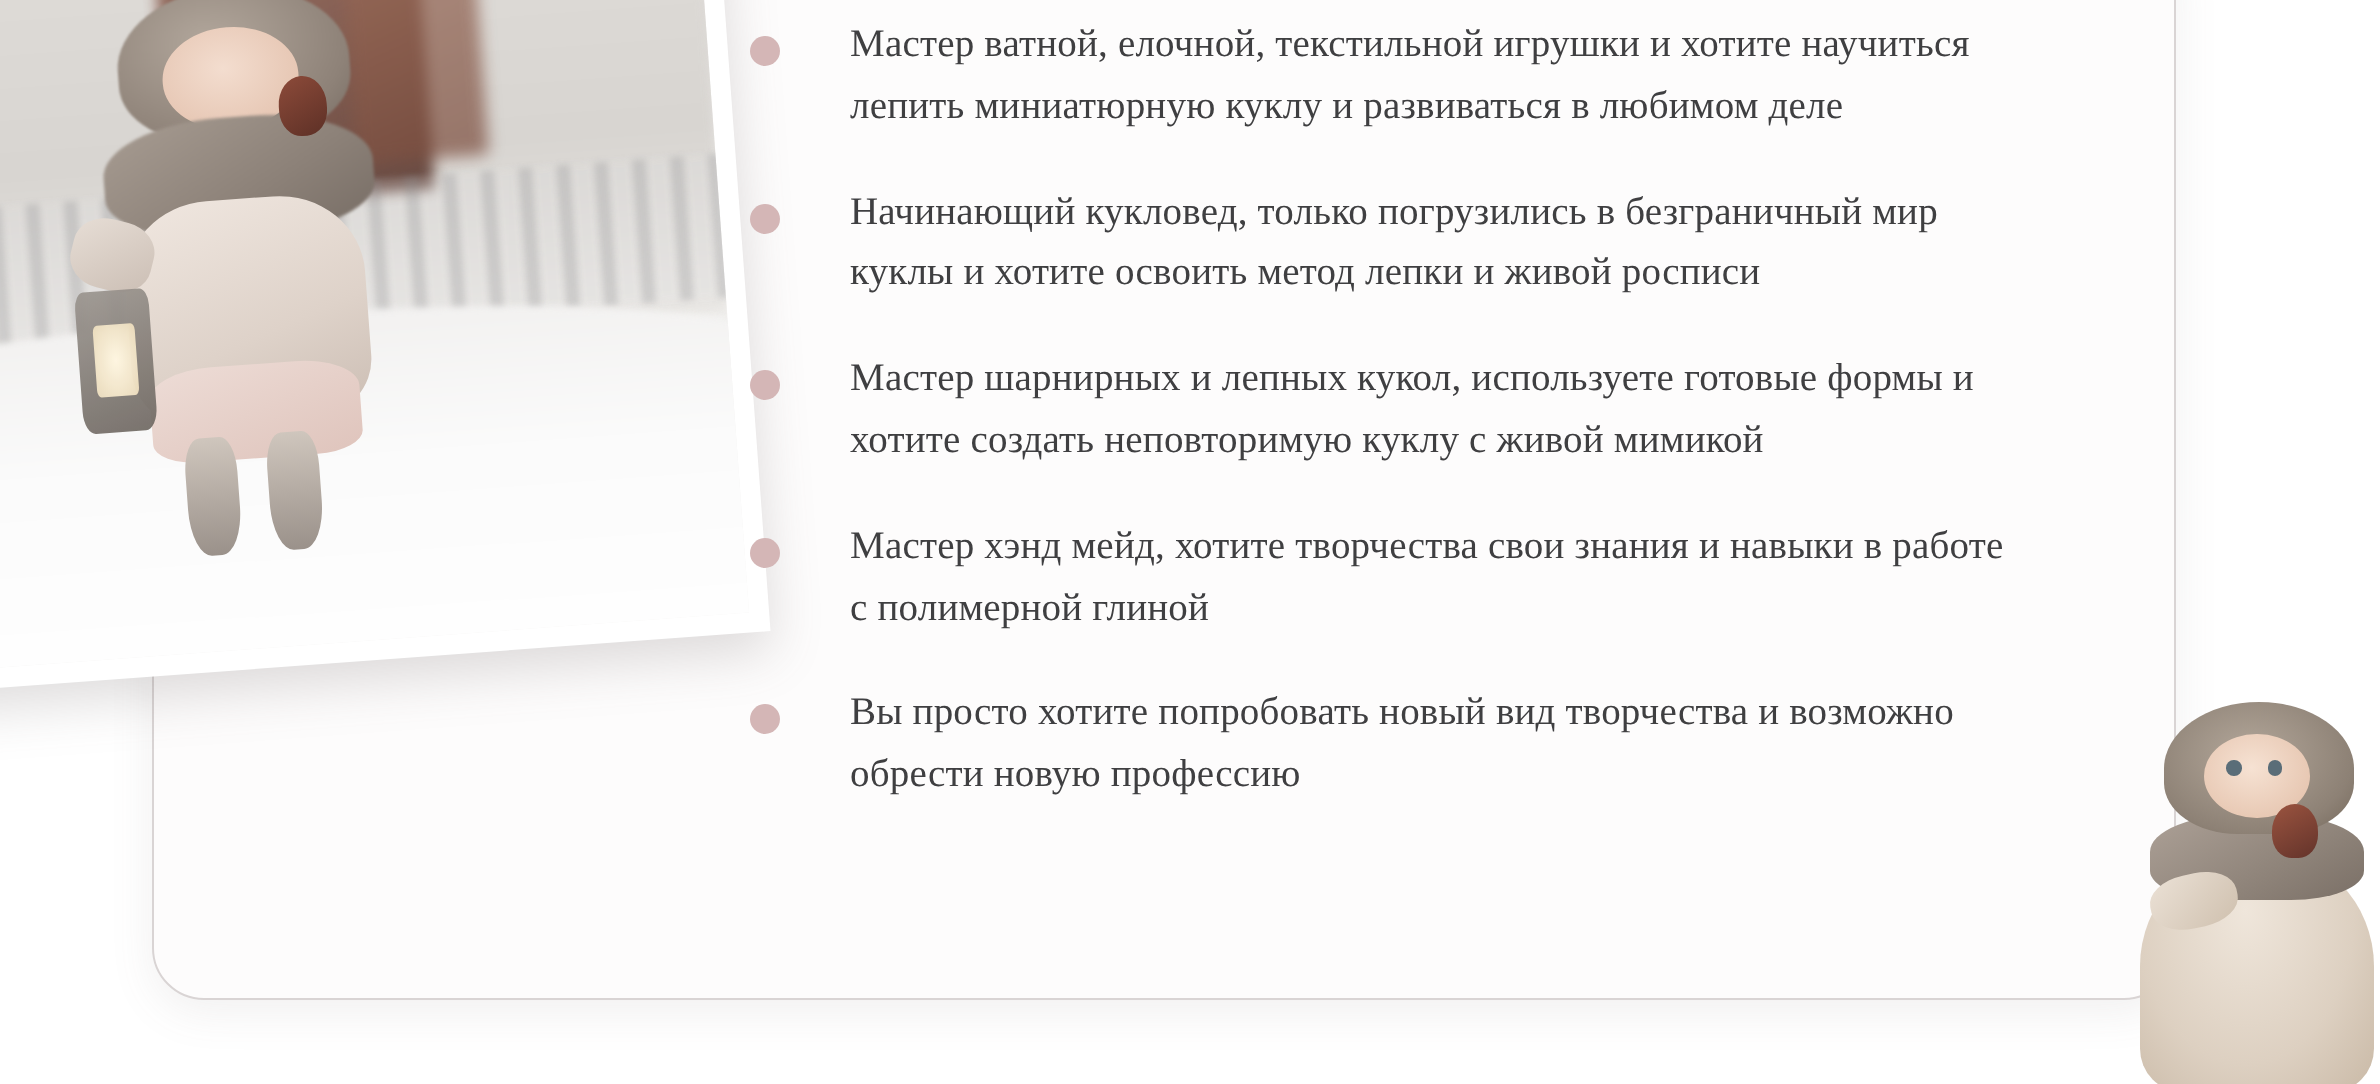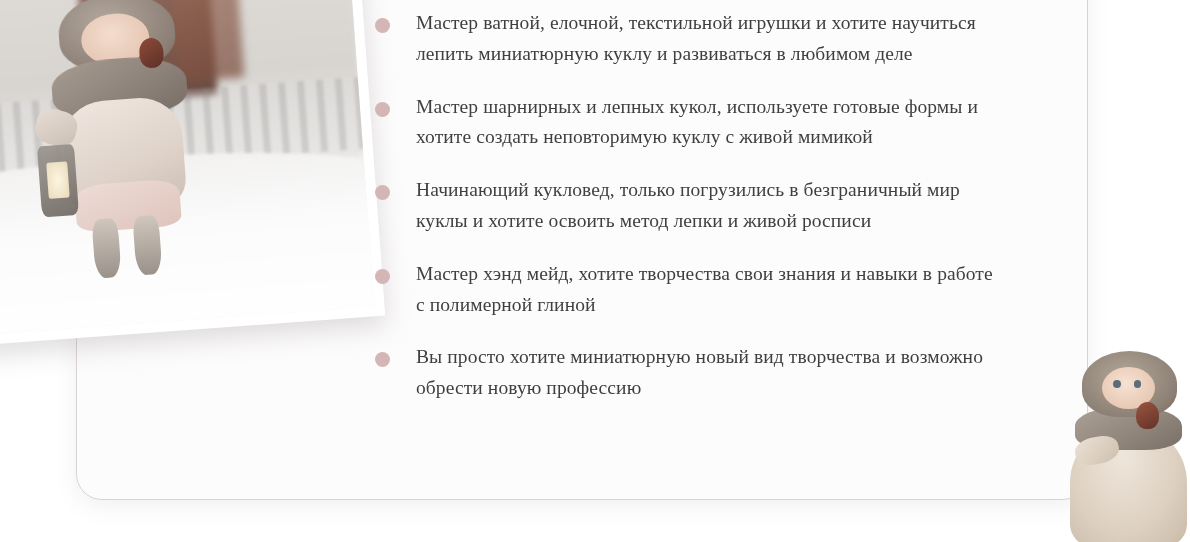--- a/index.html
+++ b/index.html
@@ -169,20 +169,21 @@
   .list {
     position: absolute;
     left: 375px;
     top: 8px;
     width: 640px;
   }
   .item {
     display: flex;
     align-items: flex-start;
     margin-bottom: 22px;
+    justify-content: space-between;
   }
   .bullet {
     flex: 0 0 auto;
     width: 15px;
     height: 15px;
     border-radius: 50%;
     background: #d4b6b6;
     margin-top: 10px;
     margin-right: 26px;
   }
@@ -278,36 +279,36 @@
 
 <div class="list">
 
   <div class="item">
     <span class="bullet"></span>
     <span class="item-text">Мастер ватной, елочной, текстильной игрушки и хотите научиться лепить миниатюрную куклу и развиваться в любимом деле</span>
   </div>
 
   <div class="item">
     <span class="bullet"></span>
+    <span class="item-text">Начинающий кукловед, только погрузились в безграничный мир куклы и хотите освоить метод лепки и живой росписи</span>
+  </div>
+
+  <div class="item">
+    <span class="bullet"></span>
     <span class="item-text">Мастер шарнирных и лепных кукол, используете готовые формы и хотите создать неповторимую куклу с живой мимикой</span>
   </div>
 
   <div class="item">
     <span class="bullet"></span>
-    <span class="item-text">Начинающий кукловед, только погрузились в безграничный мир куклы и хотите освоить метод лепки и живой росписи</span>
-  </div>
-
-  <div class="item">
-    <span class="bullet"></span>
     <span class="item-text">Мастер хэнд мейд, хотите творчества свои знания и навыки в работе с полимерной глиной</span>
   </div>
 
   <div class="item">
     <span class="bullet"></span>
-    <span class="item-text">Вы просто хотите миниатюрную новый вид творчества и возможно обрести новую профессию</span>
+    <span class="item-text">Вы просто хотите попробовать новый вид творчества и возможно обрести новую профессию</span>
   </div>
 
 </div>
 
 <div class="corner-doll">
   <div class="cd-body"></div>
   <div class="cd-scarf"></div>
   <div class="cd-hood"></div>
   <div class="cd-face"></div>
   <div class="cd-eye-l"></div>

